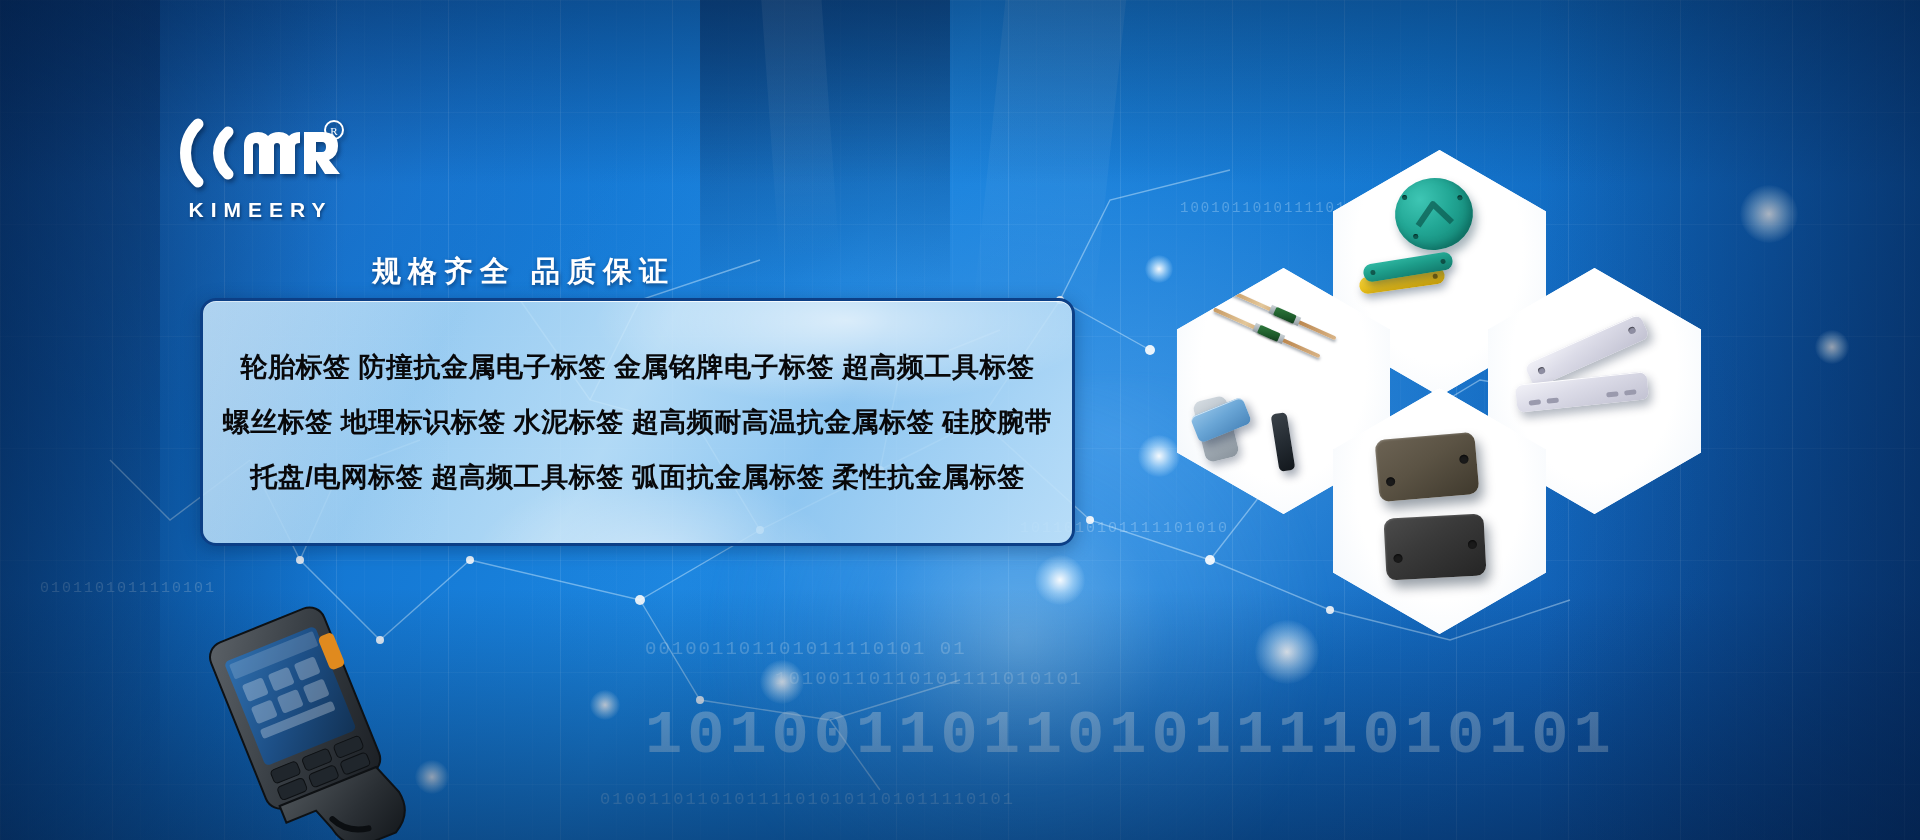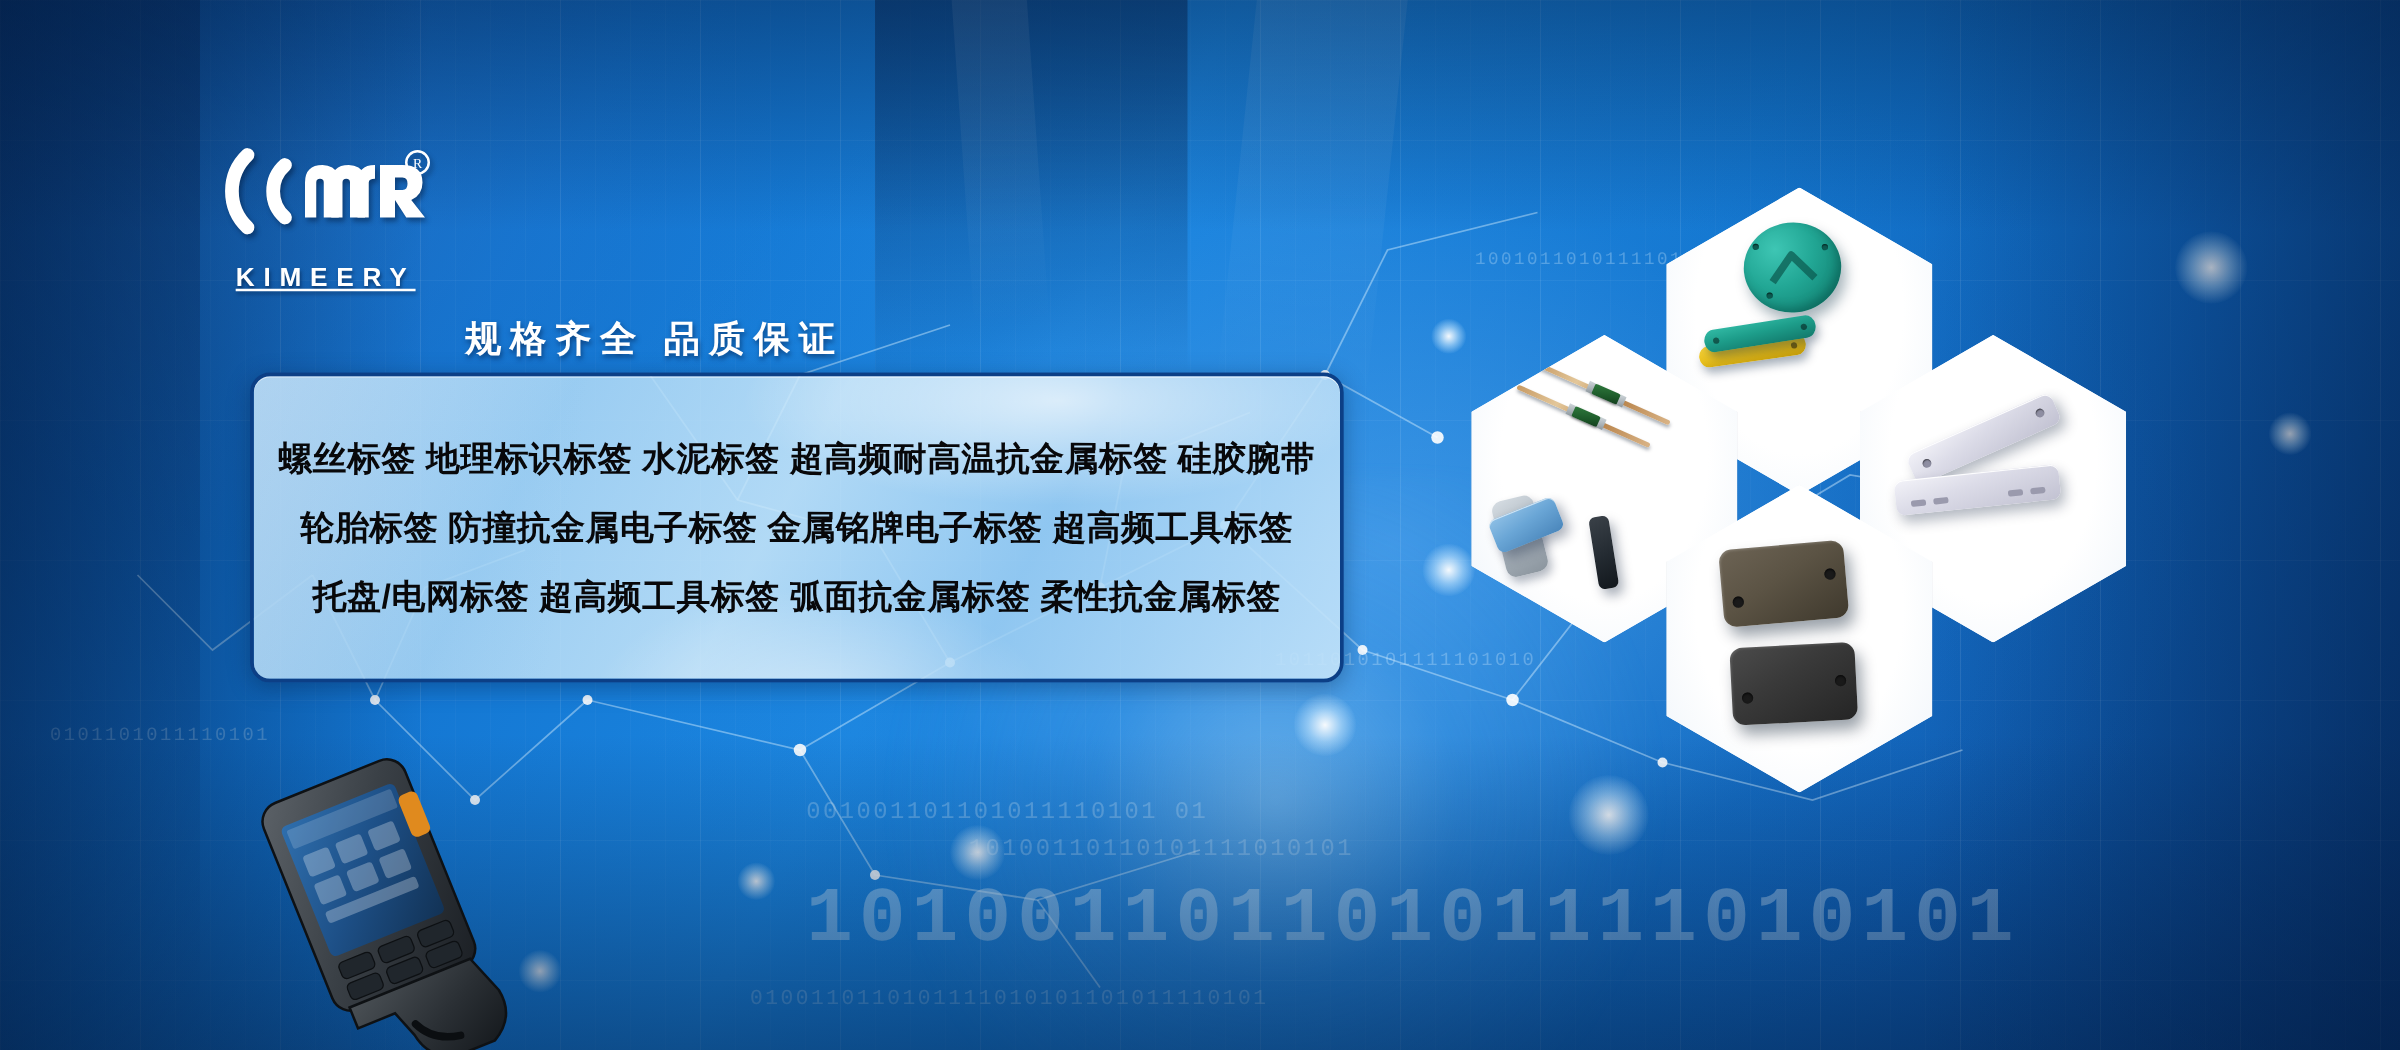--- a/index.html
+++ b/index.html
@@ -78,28 +78,27 @@
   
   .content { position: absolute; left: 0; top: 0; width: 1130px; height: 840px; }
 
   .logo-block {
     position: absolute; left: 162px; top: 116px;
     width: 190px; text-align: center;
   }
   .logo-mark { position: relative; width: 175px; height: 74px; margin: 0 auto; }
   .logo-mark svg { display: block; filter: drop-shadow(2px 3px 2px rgba(0,20,50,0.45)); }
   .logo-name {
-    margin-top: 21px;
+    margin-top: 8px;
     color: #ffffff;
     font-size: 21px;
     font-weight: 700;
     letter-spacing: 7px;
     text-indent: 7px;
     text-shadow: 1px 2px 3px rgba(0,25,60,0.55);
-    text-decoration: underline;
   }
 
   .headline {
     position: absolute; left: 368px; top: 127px;
     font-size: 58px;
     font-weight: 700;
     color: #ffffff;
     letter-spacing: 4px;
     white-space: nowrap;
     text-shadow:
@@ -362,22 +361,22 @@
             <text x="164" y="18.5" text-anchor="middle" font-size="11" font-family="Liberation Serif, serif" fill="#ffffff">R</text>
           </g>
         </svg>
       </div>
       <div class="logo-name">KIMEERY</div>
     </div>
 
     <div class="subhead">规格齐全    品质保证</div>
 
     <div class="list-panel">
+      <div class="list-row">轮胎标签   防撞抗金属电子标签   金属铭牌电子标签 超高频工具标签</div>
       <div class="list-row">螺丝标签 地理标识标签 水泥标签 超高频耐高温抗金属标签 硅胶腕带</div>
-      <div class="list-row">轮胎标签   防撞抗金属电子标签   金属铭牌电子标签 超高频工具标签</div>
       <div class="list-row">托盘/电网标签 超高频工具标签 弧面抗金属标签 柔性抗金属标签</div>
     </div>
 
     <div class="reader">
       <svg width="260" height="250" viewBox="0 0 260 250">
         <defs>
           <linearGradient id="bodyG" x1="0" y1="0" x2="1" y2="1">
             <stop offset="0%" stop-color="#5c6268"></stop>
             <stop offset="45%" stop-color="#3a4046"></stop>
             <stop offset="100%" stop-color="#1b1f24"></stop>

